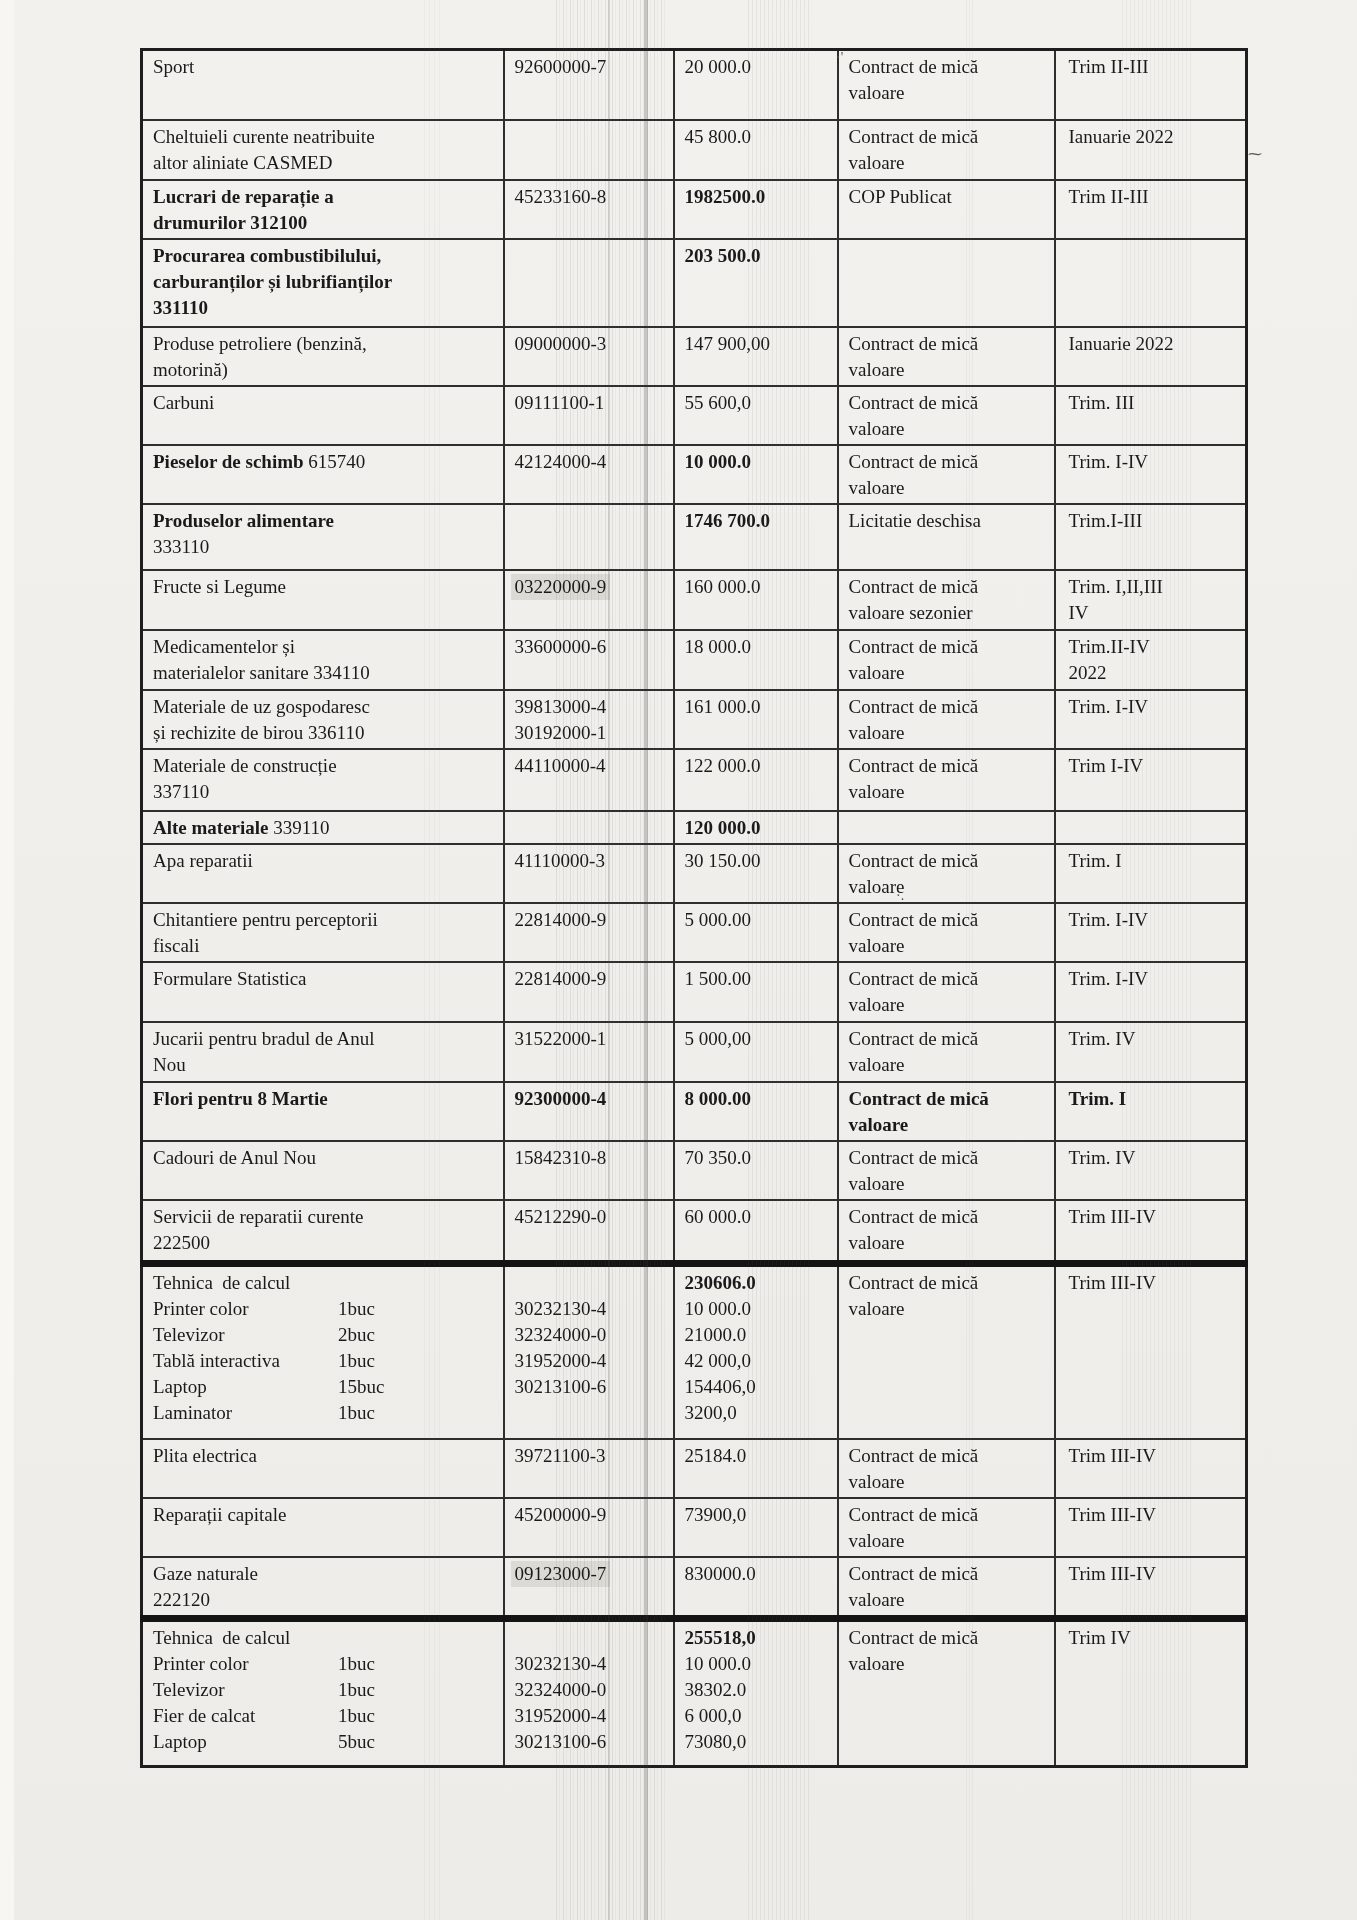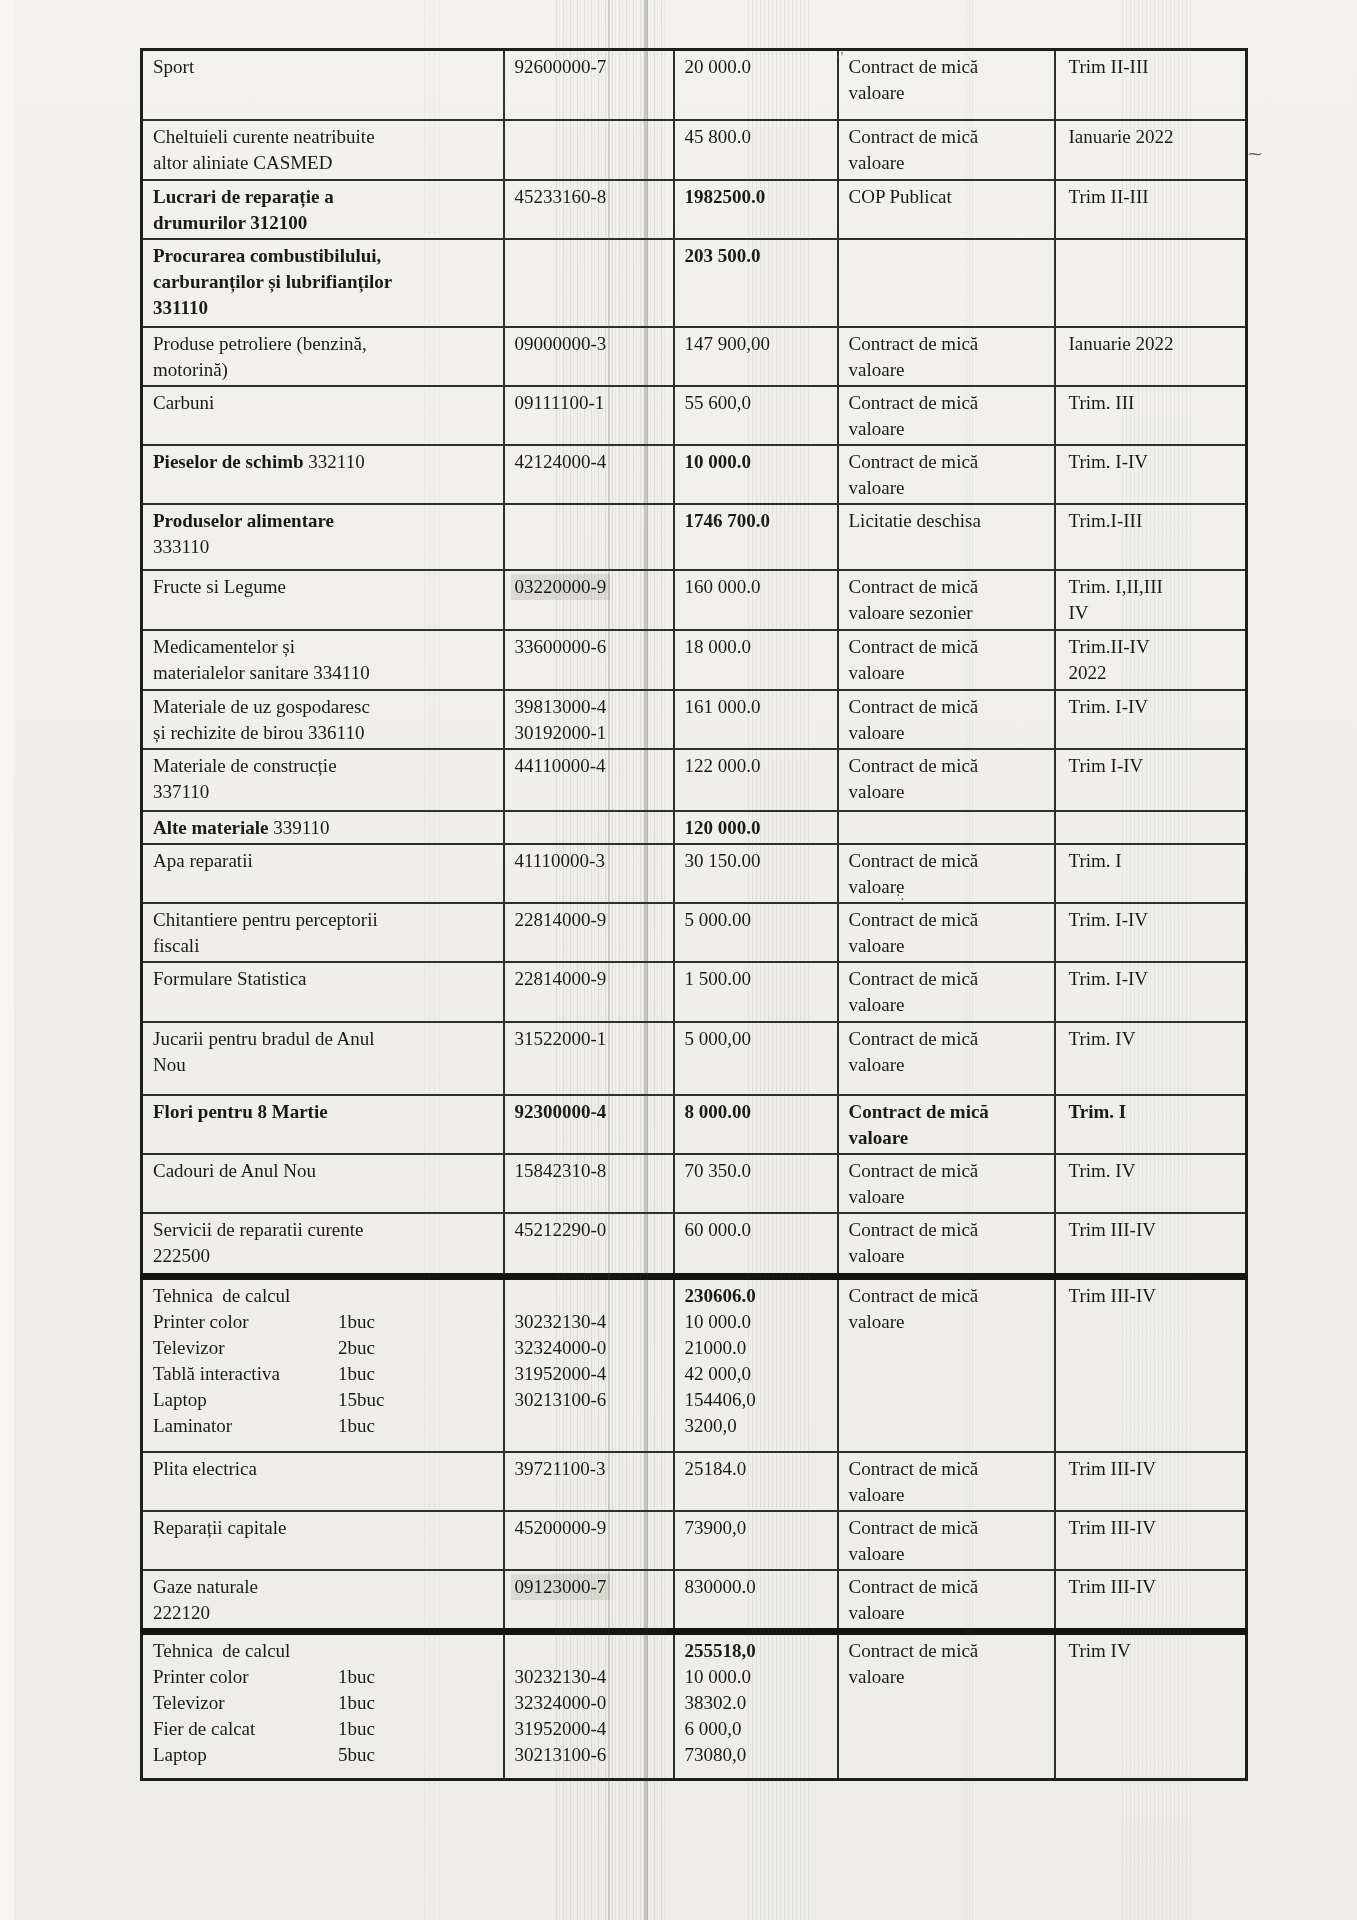--- a/index.html
+++ b/index.html
@@ -134,21 +134,21 @@
         </td>
         <td class="c-val">
           <div class="vline">55 600,0</div>
         </td>
         <td class="c-proc">Contract de mică
 valoare</td>
         <td class="c-per">Trim. III</td>
       </tr>
       <tr style="height: 52px;">
         <td class="c-name">
-          <div class="nline b"><span>Pieselor de schimb</span><span class="n"> 332110</span></div>
+          <div class="nline b"><span>Pieselor de schimb</span><span class="n"> 615740</span></div>
         </td>
         <td class="c-cpv">
           <div class="cline"><span>42124000-4</span></div>
         </td>
         <td class="c-val">
           <div class="vline b">10 000.0</div>
         </td>
         <td class="c-proc">Contract de mică
 valoare</td>
         <td class="c-per">Trim. I-IV</td>
@@ -274,21 +274,21 @@
         <td class="c-cpv">
           <div class="cline"><span>22814000-9</span></div>
         </td>
         <td class="c-val">
           <div class="vline">1 500.00</div>
         </td>
         <td class="c-proc">Contract de mică
 valoare</td>
         <td class="c-per">Trim. I-IV</td>
       </tr>
-      <tr style="height: 73px;">
+      <tr style="height: 60px;">
         <td class="c-name">
           <div class="nline"><span>Jucarii pentru bradul de Anul</span></div>
           <div class="nline"><span>Nou</span></div>
         </td>
         <td class="c-cpv">
           <div class="cline"><span>31522000-1</span></div>
         </td>
         <td class="c-val">
           <div class="vline">5 000,00</div>
         </td>

